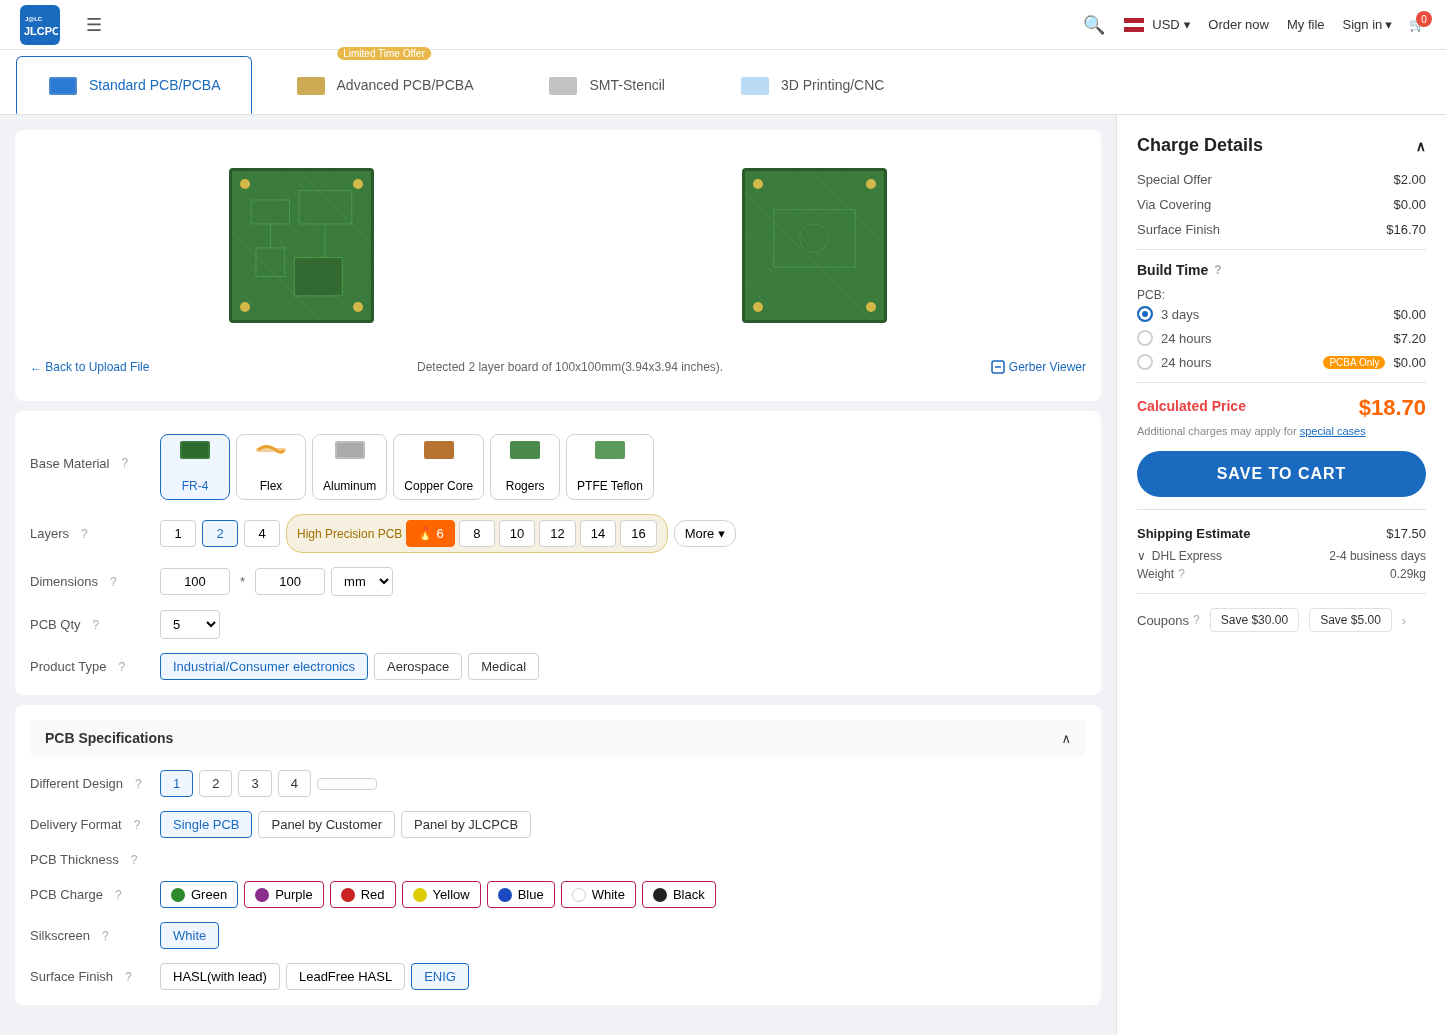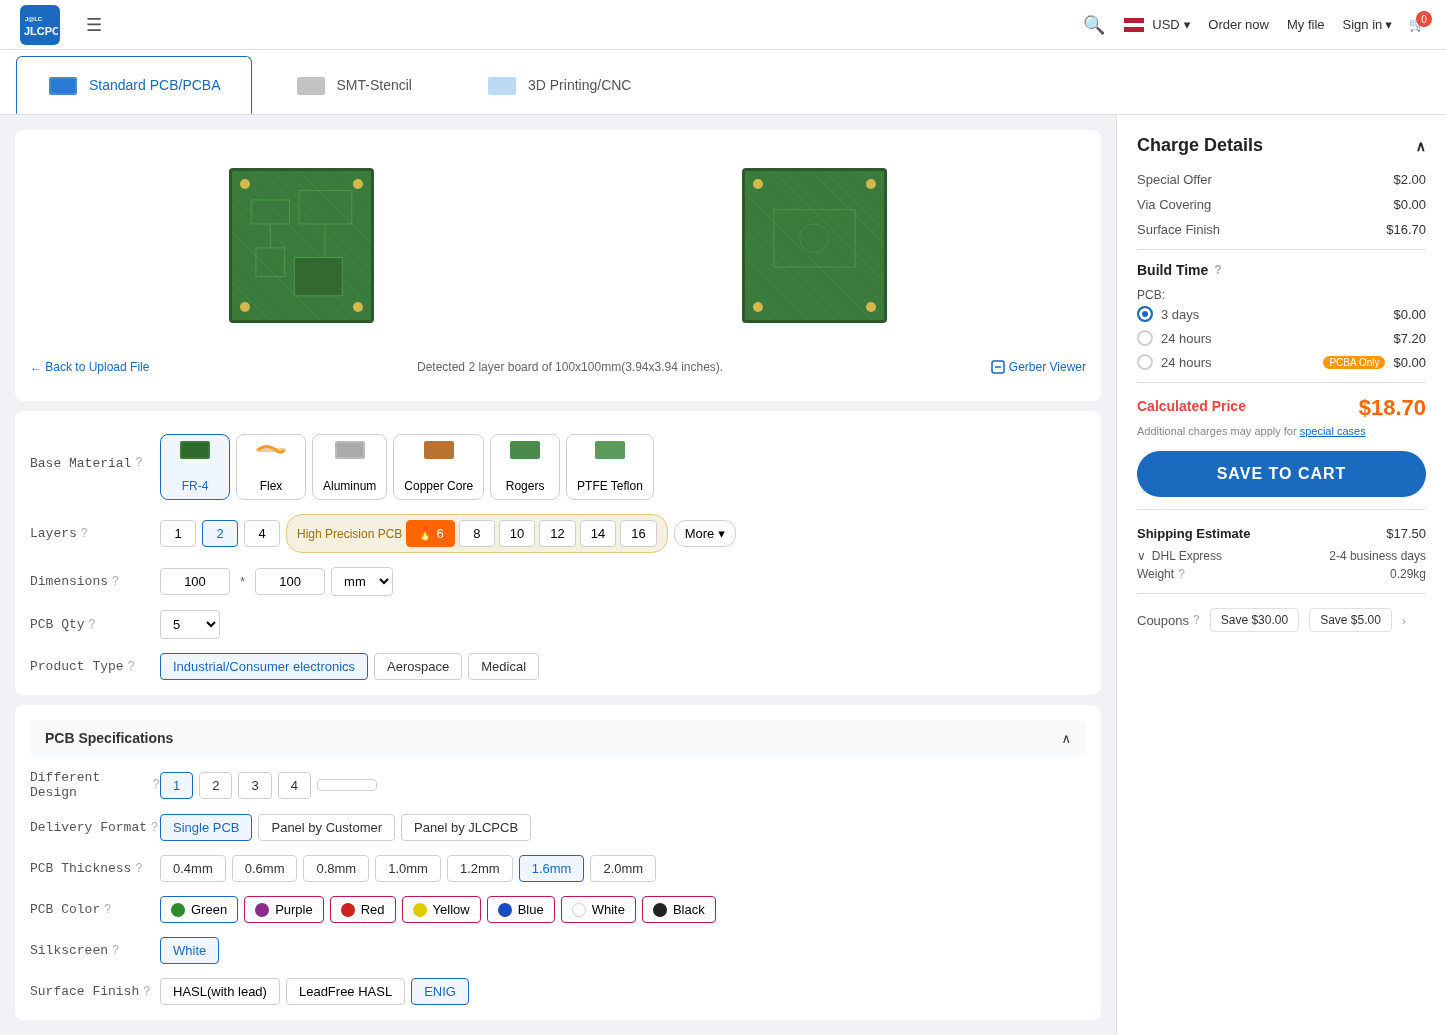--- a/index.html
+++ b/index.html
@@ -33,21 +33,21 @@
 
     .nav-below-preview { display: flex; justify-content: space-between; align-items: center; margin-bottom: 12px; font-size: 12px; color: #666; }
     .back-link { color: #1a6abf; cursor: pointer; display: flex; align-items: center; gap: 4px; }
     .gerber-link { color: #1a6abf; cursor: pointer; display: flex; align-items: center; gap: 4px; }
     .detect-text { color: #666; font-size: 12px; }
 
     
     .form-section { background: #fff; border-radius: 8px; padding: 15px; margin-bottom: 10px; }
     .form-row { display: flex; align-items: center; margin-bottom: 14px; }
     .form-row:last-child { margin-bottom: 0; }
-    .form-label { width: 130px; color: #555; font-size: 13px; display: flex; align-items: center; gap: 4px; flex-shrink: 0; font-family: Liberation Mono, monospace; }
+    .form-label { width: 130px; color: #555; font-size: 13px; display: flex; align-items: center; gap: 12px; flex-shrink: 0; }
     .help-icon { color: #aaa; font-size: 12px; cursor: pointer; }
     .form-controls { display: flex; flex-wrap: wrap; gap: 6px; align-items: center; }
 
     
     .opt-btn { padding: 5px 12px; border: 1px solid #d0d0d0; border-radius: 4px; cursor: pointer; font-size: 13px; background: white; color: #333; white-space: nowrap; }
     .opt-btn.selected { border-color: #1a6abf; color: #1a6abf; background: #f0f6ff; }
 
     
     .mat-btn { padding: 6px 10px; border: 1px solid #d0d0d0; border-radius: 8px; cursor: pointer; font-size: 12px; background: white; display: flex; flex-direction: column; align-items: center; gap: 20px; min-width: 70px; margin-top: 8px; }
     .mat-btn.selected { border-color: #1a6abf; color: #1a6abf; background: #f0f6ff; }
@@ -154,20 +154,27 @@
 </header>
 
 <div class="nav-tabs">
   <div class="nav-tab active">
     <svg width="32" height="32" viewBox="0 0 32 32">
       <rect x="2" y="8" width="28" height="18" rx="2" fill="#1a6abf" opacity="0.8"></rect>
       <rect x="4" y="10" width="24" height="14" rx="1" fill="#2a7ad4"></rect>
     </svg>
     <span>Standard PCB/PCBA</span>
   </div>
+  <div class="nav-tab" style="position:relative;">
+    <span class="limited-badge">Limited Time Offer</span>
+    <svg width="32" height="32" viewBox="0 0 32 32">
+      <rect x="2" y="8" width="28" height="18" rx="2" fill="#b8860b" opacity="0.7"></rect>
+    </svg>
+    <span>Advanced PCB/PCBA</span>
+  </div>
   <div class="nav-tab">
     <svg width="32" height="32" viewBox="0 0 32 32">
       <rect x="2" y="8" width="28" height="18" rx="2" fill="#aaa" opacity="0.7"></rect>
     </svg>
     <span>SMT-Stencil</span>
   </div>
   <div class="nav-tab">
     <svg width="32" height="32" viewBox="0 0 32 32">
       <rect x="2" y="8" width="28" height="18" rx="2" fill="#9ecbee" opacity="0.7"></rect>
     </svg>
@@ -377,34 +384,25 @@
           <button class="opt-btn">Panel by Customer</button>
           <button class="opt-btn">Panel by JLCPCB</button>
         </div>
       </div>
 
       <div class="form-row">
         <div class="form-label">
           <span>PCB Thickness</span>
           <span class="help-icon">?</span>
         </div>
-        <div class="form-controls">
-          <button class="opt-btn">0.4mm</button>
-          <button class="opt-btn">0.6mm</button>
-          <button class="opt-btn">0.8mm</button>
-          <button class="opt-btn">1.0mm</button>
-          <button class="opt-btn">1.2mm</button>
-          <button class="opt-btn selected">1.6mm</button>
-          <button class="opt-btn">2.0mm</button>
-        </div>
-      </div>
-
-      <div class="form-row">
-        <div class="form-label">
-          <span>PCB Color</span>
+      </div>
+
+      <div class="form-row">
+        <div class="form-label">
+          <span>PCB Charge</span>
           <span class="help-icon">?</span>
         </div>
         <div class="form-controls">
           <button class="color-btn selected">
             <span class="swatch" style="background:#2d8a2d;"></span>
             <span>Green</span>
           </button>
           <button class="color-btn">
             <span class="swatch" style="background:#8a2d8a;"></span>
             <span>Purple</span>

